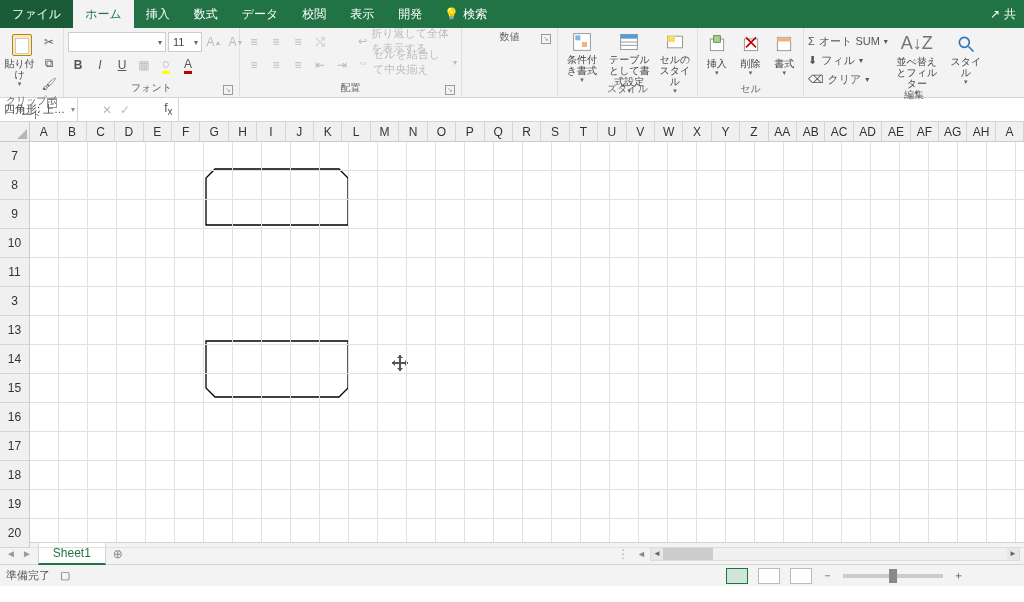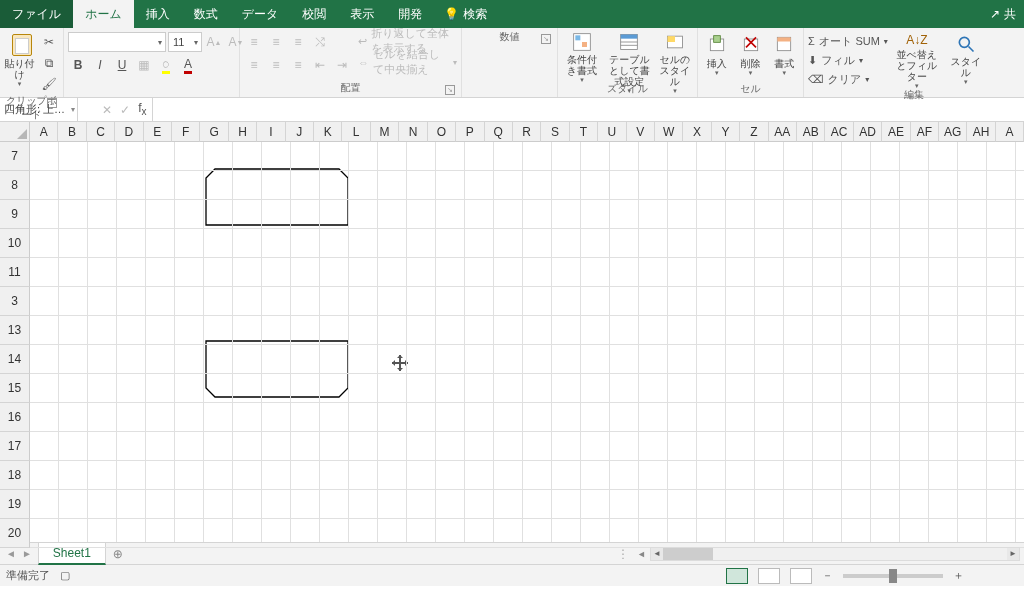--- a/index.html
+++ b/index.html
@@ -37,21 +37,21 @@
 .clip-ic { width: 28px; height: 28px; position: relative; }
 .clip-board { position: absolute; left: 4px; top: 4px; width: 20px; height: 22px; border: 1px solid #b8860b; background: #f9e7bd; border-radius: 2px; }
 .clip-paper { position: absolute; left: 7px; top: 8px; width: 14px; height: 16px; background: #fff; border: 1px solid #ccc; }
 
 
 .fxbar { height: 24px; border-bottom: 1px solid #d4d4d4; display: flex; align-items: stretch; background: #fff; }
 .namebox { width: 78px; border-right: 1px solid #d4d4d4; display: flex; align-items: center; padding: 0 4px; font-size: 11px; position: relative; cursor: text; }
 .namebox .dd { position: absolute; right: 2px; font-size: 8px; color: #888; cursor: pointer; }
 .fx-btns { display: flex; align-items: center; border-right: 1px solid #d4d4d4; padding: 0 6px; gap: 8px; }
 .fx-btns span { color: #bbb; font-size: 12px; cursor: pointer; }
-.fx-btns .fx { color: #555; }
+.fx-btns .fx { color: #555; margin-left: 26px; }
 .fx-input { flex: 1; padding: 0 6px; display: flex; align-items: center; cursor: text; }
 
 
 .grid-wrap { position: relative; height: 420px; background: #fff; }
 .corner { position: absolute; left: 0; top: 0; width: 30px; height: 20px; background: #f0f0f0; border-right: 1px solid #ccc; border-bottom: 1px solid #ccc; }
 .corner::after { content: ""; position: absolute; right: 2px; bottom: 2px; border-style: solid; border-width: 0 0 10px 10px; border-color: transparent transparent #b7b7b7 transparent; }
 .col-hdrs { position: absolute; left: 30px; top: 0; right: 0; height: 20px; display: flex; }
 .ch { width: 29px; border-right: 1px solid #d4d4d4; border-bottom: 1px solid #ccc; background: #f0f0f0; text-align: center; font-size: 12px; line-height: 20px; color: #333; cursor: pointer; }
 .row-hdrs { position: absolute; left: 0; top: 20px; width: 30px; }
 .rh { height: 29px; border-bottom: 1px solid #d4d4d4; border-right: 1px solid #ccc; background: #f0f0f0; text-align: center; font-size: 12px; line-height: 29px; color: #333; cursor: pointer; }
@@ -167,20 +167,21 @@
             <span>▦</span>
           </div>
         <div class="mini">
             <span style="border-bottom:3px solid #ffff00">◌</span>
           </div>
         <div class="mini">
             <span style="border-bottom:3px solid #c00000">A</span>
           </div>
       </div>
     </div>
+    <div class="label"><span>フォント</span><div class="dlg">↘</div></div>
   </div>
 
   <div class="group" style="width:222px">
     <div class="body" style="gap:6px;padding-top:2px">
       <div class="vstack" style="gap:3px">
         <div class="hstack">
           <div class="mini disabled">≡</div>
           <div class="mini disabled">≡</div>
           <div class="mini disabled">≡</div>
           <div class="mini disabled">⤭</div>
@@ -301,21 +302,21 @@
             <span>フィル</span>
             <span style="font-size:8px">▾</span>
           </div>
         <div class="txtline">
             <span>⌫</span>
             <span>クリア</span>
             <span style="font-size:8px">▾</span>
           </div>
       </div>
       <div class="big-btn" style="width:50px">
-        <div class="ic" style="font-size:12px;color:#a16207">A↓Z</div>
+        <div class="ic" style="font-size:18px;color:#737373">A↓Z</div>
         <span>並べ替えとフィルター</span>
           <span class="cv">▾</span>
       </div>
       <div class="big-btn" style="width:40px">
         <div class="ic">
             <svg class="icon" viewBox="0 0 24 24">
               <circle cx="10" cy="10" r="6" fill="none" stroke="#2e75b6" stroke-width="2"></circle>
               <line x1="15" y1="15" x2="21" y2="21" stroke="#2e75b6" stroke-width="2"></line>
             </svg>
           </div>

